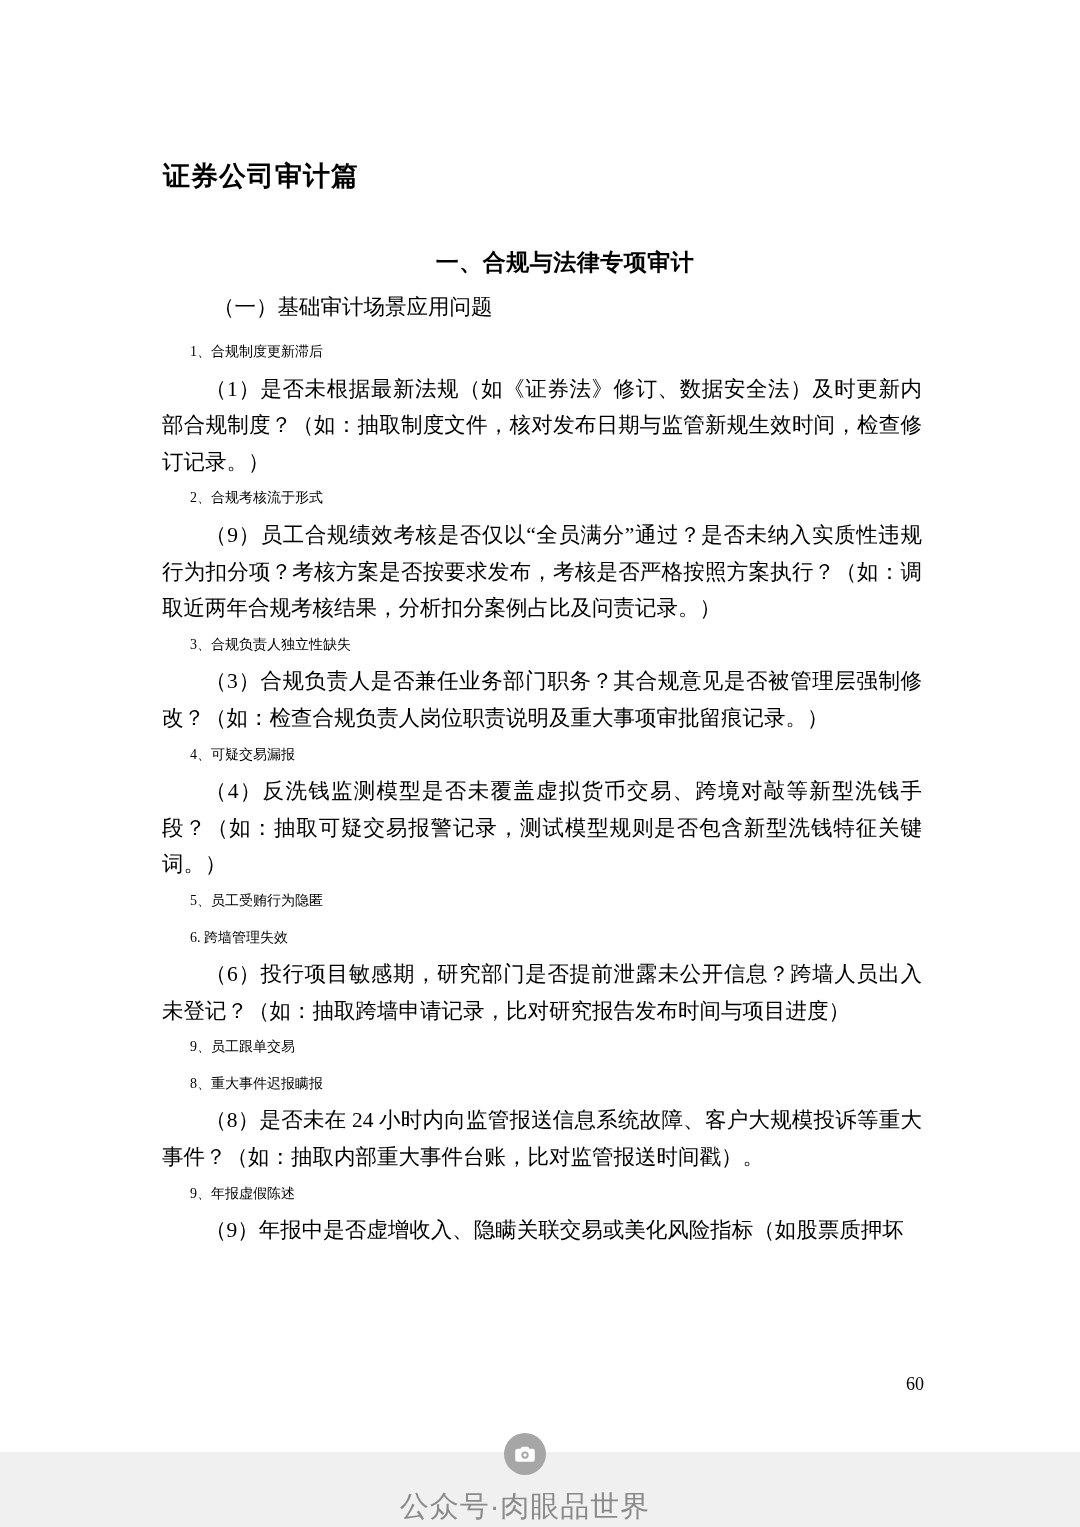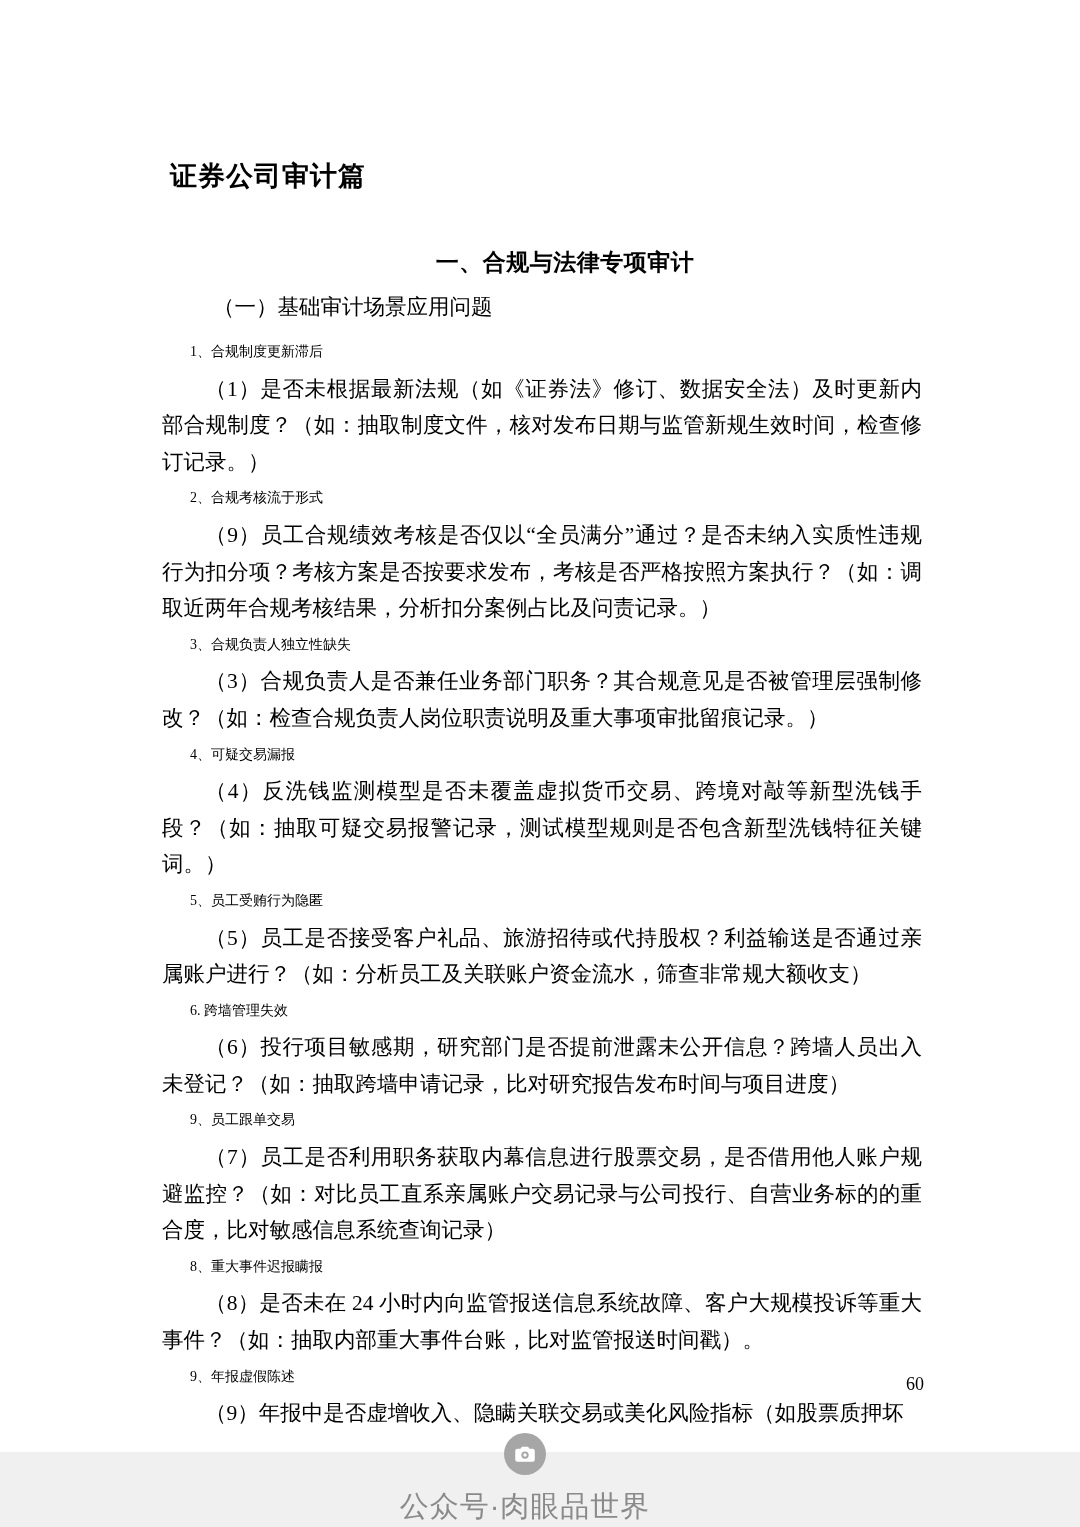--- a/index.html
+++ b/index.html
@@ -18,21 +18,21 @@
   .content {
     position: absolute;
     left: 162px;
     top: 158px;
     width: 760px;
   }
   .doc-title {
     font-family: "Liberation Sans", "DejaVu Sans", sans-serif;
     font-size: 27px;
     font-weight: 700;
-    margin: 0 0 50px 8px;
+    margin: 0 0 50px 1px;
     letter-spacing: 1px;
   }
   .section-heading {
     font-family: "Liberation Sans", "DejaVu Sans", sans-serif;
     font-size: 23px;
     font-weight: 700;
     margin: 0;
     line-height: 37px;
     text-indent: 2em;
     letter-spacing: 0.5px;
@@ -119,29 +119,27 @@
   <div>
     <p class="item-heading">3、合规负责人独立性缺失</p>
     <p class="item-body">（3）合规负责人是否兼任业务部门职务？其合规意见是否被管理层强制修改？（如：检查合规负责人岗位职责说明及重大事项审批留痕记录。）</p>
   </div>
   <div>
     <p class="item-heading">4、可疑交易漏报</p>
     <p class="item-body">（4）反洗钱监测模型是否未覆盖虚拟货币交易、跨境对敲等新型洗钱手段？（如：抽取可疑交易报警记录，测试模型规则是否包含新型洗钱特征关键词。）</p>
   </div>
   <div>
     <p class="item-heading">5、员工受贿行为隐匿</p>
-    <p class="item-body">（5）员工是否接受客户礼品、旅游招待或代持股权？利益输送是否通过亲属账户进行？（如：分析员工及关联账户资金流水，筛查非常规大额收支）</p>
   </div>
   <div>
     <p class="item-heading">6. 跨墙管理失效</p>
     <p class="item-body">（6）投行项目敏感期，研究部门是否提前泄露未公开信息？跨墙人员出入未登记？（如：抽取跨墙申请记录，比对研究报告发布时间与项目进度）</p>
   </div>
   <div>
     <p class="item-heading">9、员工跟单交易</p>
-    <p class="item-body">（7）员工是否利用职务获取内幕信息进行股票交易，是否借用他人账户规避监控？（如：对比员工直系亲属账户交易记录与公司投行、自营业务标的的重合度，比对敏感信息系统查询记录）</p>
   </div>
   <div>
     <p class="item-heading">8、重大事件迟报瞒报</p>
     <p class="item-body">（8）是否未在 24 小时内向监管报送信息系统故障、客户大规模投诉等重大事件？（如：抽取内部重大事件台账，比对监管报送时间戳）。</p>
   </div>
   <div>
     <p class="item-heading">9、年报虚假陈述</p>
     <p class="item-body">（9）年报中是否虚增收入、隐瞒关联交易或美化风险指标（如股票质押坏</p>
   </div>
 </div>

